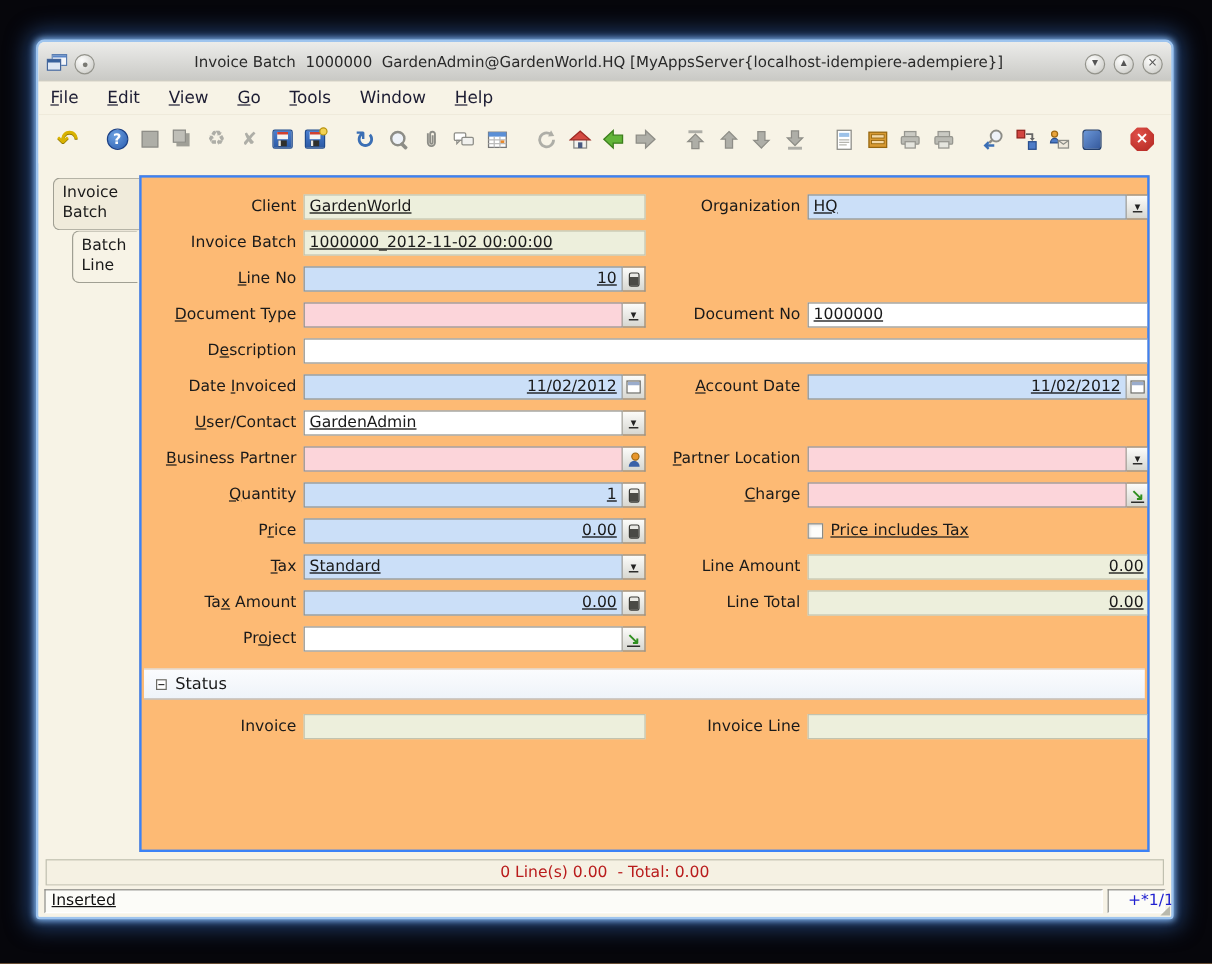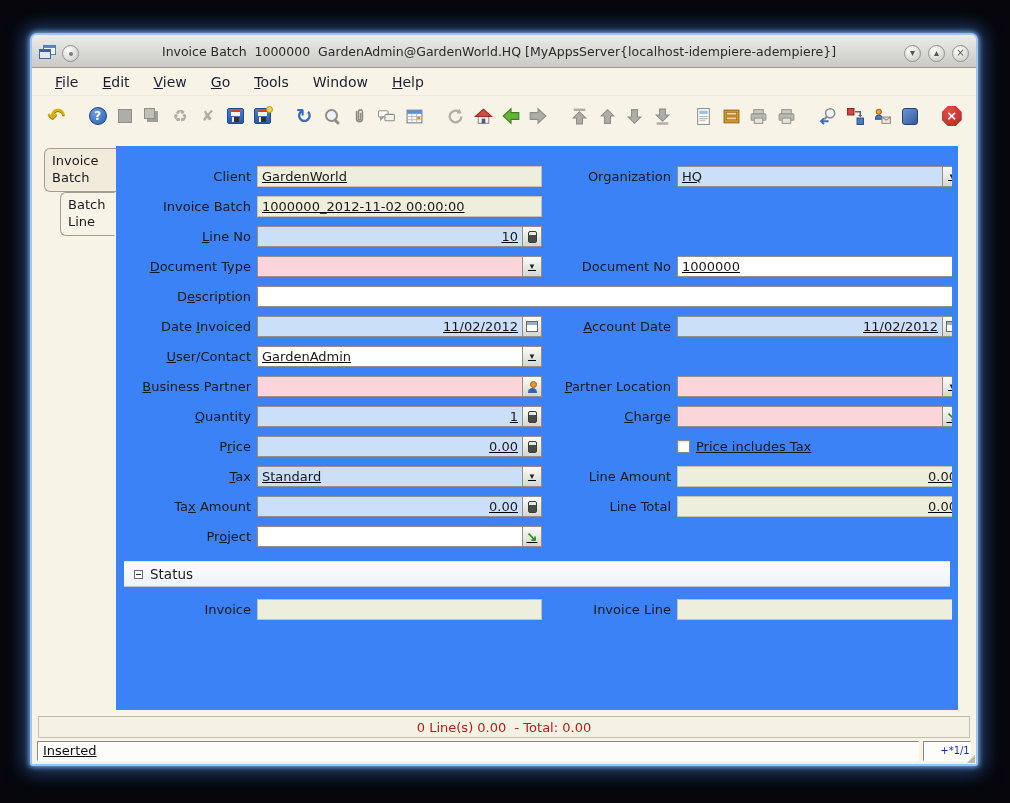--- a/index.html
+++ b/index.html
@@ -27,21 +27,21 @@
   .winico { width:15px; height:12px; position:relative; display:inline-block; }
   .winico::before { content:""; position:absolute; left:4px; top:0; width:11px; height:8px;
     background:#f4f6fa; border:1px solid #5a7db0; box-shadow:inset 0 2px 0 #5a86c8; }
   .winico::after { content:""; position:absolute; left:0; top:4px; width:10px; height:8px;
     background:#dfe8f4; border:1px solid #45669a; box-shadow:inset 0 2px 0 #38619c; }
   .pdot { width:4px; height:4px; border-radius:50%; background:#7a7a74;
     display:inline-block; margin-top:6px; }
 
   
   .menubar { height:28px; flex:0 0 28px; display:flex; align-items:center; gap:24px;
-    padding:0 23px; background:#f7f3e6; font-size:14px; color:#1d1d33;
+    padding:0 10px; background:#f7f3e6; font-size:14px; color:#1d1d33;
     border-bottom:1px solid #efeadb; }
   .menu-item { cursor:default; }
 
   
   .toolbar { height:40px; flex:0 0 40px; display:flex; align-items:center; gap:3px;
     padding:0 12px; background:#f7f3e6; }
   .tbtn { width:26px; height:27px; display:flex; align-items:center; justify-content:center;
     border:1px solid transparent; border-radius:3px; }
   .tbtn.off { opacity:.9; }
   .tgap { width:11px; flex:0 0 11px; }
@@ -78,21 +78,21 @@
     display:inline-block; }
 
   
   .content { flex:1; display:flex; padding:10px 18px 6px 6px; overflow:hidden; }
   .tabstrip { width:78px; flex:0 0 78px; padding-top:2px; }
   .vtab { margin-left:6px; width:72px; padding:4px 3px 4px 7px; font-size:13px;
     line-height:1.3; color:#1a1a1a; background:#f0ebdb;
     border:1px solid #a09f93; border-right:none; border-radius:6px 0 0 6px; }
   .vtab.active { margin-left:22px; width:56px; margin-right:-2px; position:relative; z-index:3;
     background:#f7f3e6; border-right:2px solid #f7f3e6; border-radius:6px 0 0 6px; }
-  .panel { flex:1; border:6px solid #3b82f6; background:#3b82f6; padding-top:14px;
+  .panel { flex:1; border:2px solid #3b82f6; background:#fdba74; padding-top:14px;
     overflow:hidden; position:relative; }
 
   .frow { display:flex; align-items:center; margin-bottom:9px; }
   .lcol { width:135px; flex:0 0 135px; text-align:right; padding-right:6px;
     font-size:13px; color:#1a1a1a; }
   .ccol { width:285px; flex:0 0 285px; display:flex;text-decoration:underline; }
   .wide { width:705px; flex:0 0 705px; }
   .field { height:21px; flex:1; display:flex; align-items:center; padding:0 4px;
     font-size:13px; color:#1a1a1a; overflow:hidden; }
   .fval { white-space:pre; }
@@ -129,21 +129,21 @@
   
   .tabstatus { height:22px; flex:0 0 22px; margin:0 6px; border:1px solid #c0c0b0;
     background:#f5f1e3; display:flex; align-items:center; justify-content:center;
     font-size:13px; color:#b91c1c; }
   .tabstatus span { white-space:pre; }
   .statusbar { height:26px; flex:0 0 26px; display:flex; align-items:center; gap:4px;
     padding:2px 5px; background:#f7f3e6; position:relative; }
   .sb-left { flex:1; height:20px; line-height:18px; padding:0 5px; font-size:13px;
     color:#111; background:#fcfcf8;
     border:1px solid; border-color:#8a8a84 #ffffff #ffffff #8a8a84;text-decoration:underline; }
-  .sb-right { width:48px; height:20px; line-height:18px; text-align:center; font-size:10px;
+  .sb-right { width:48px; height:20px; line-height:18px; text-align:center; font-size:13px;
     color:#1f1fd0; background:#fcfcf8;
     border:1px solid; border-color:#8a8a84 #ffffff #ffffff #8a8a84;padding-left:16px; }
   .grip { position:absolute; right:1px; bottom:1px; width:0; height:0;
     border-left:8px solid transparent; border-bottom:8px solid #b9b9ad; }
   u { text-decoration:underline; }
 </style>
 </head>
 <body>
 
 <div class="window">

